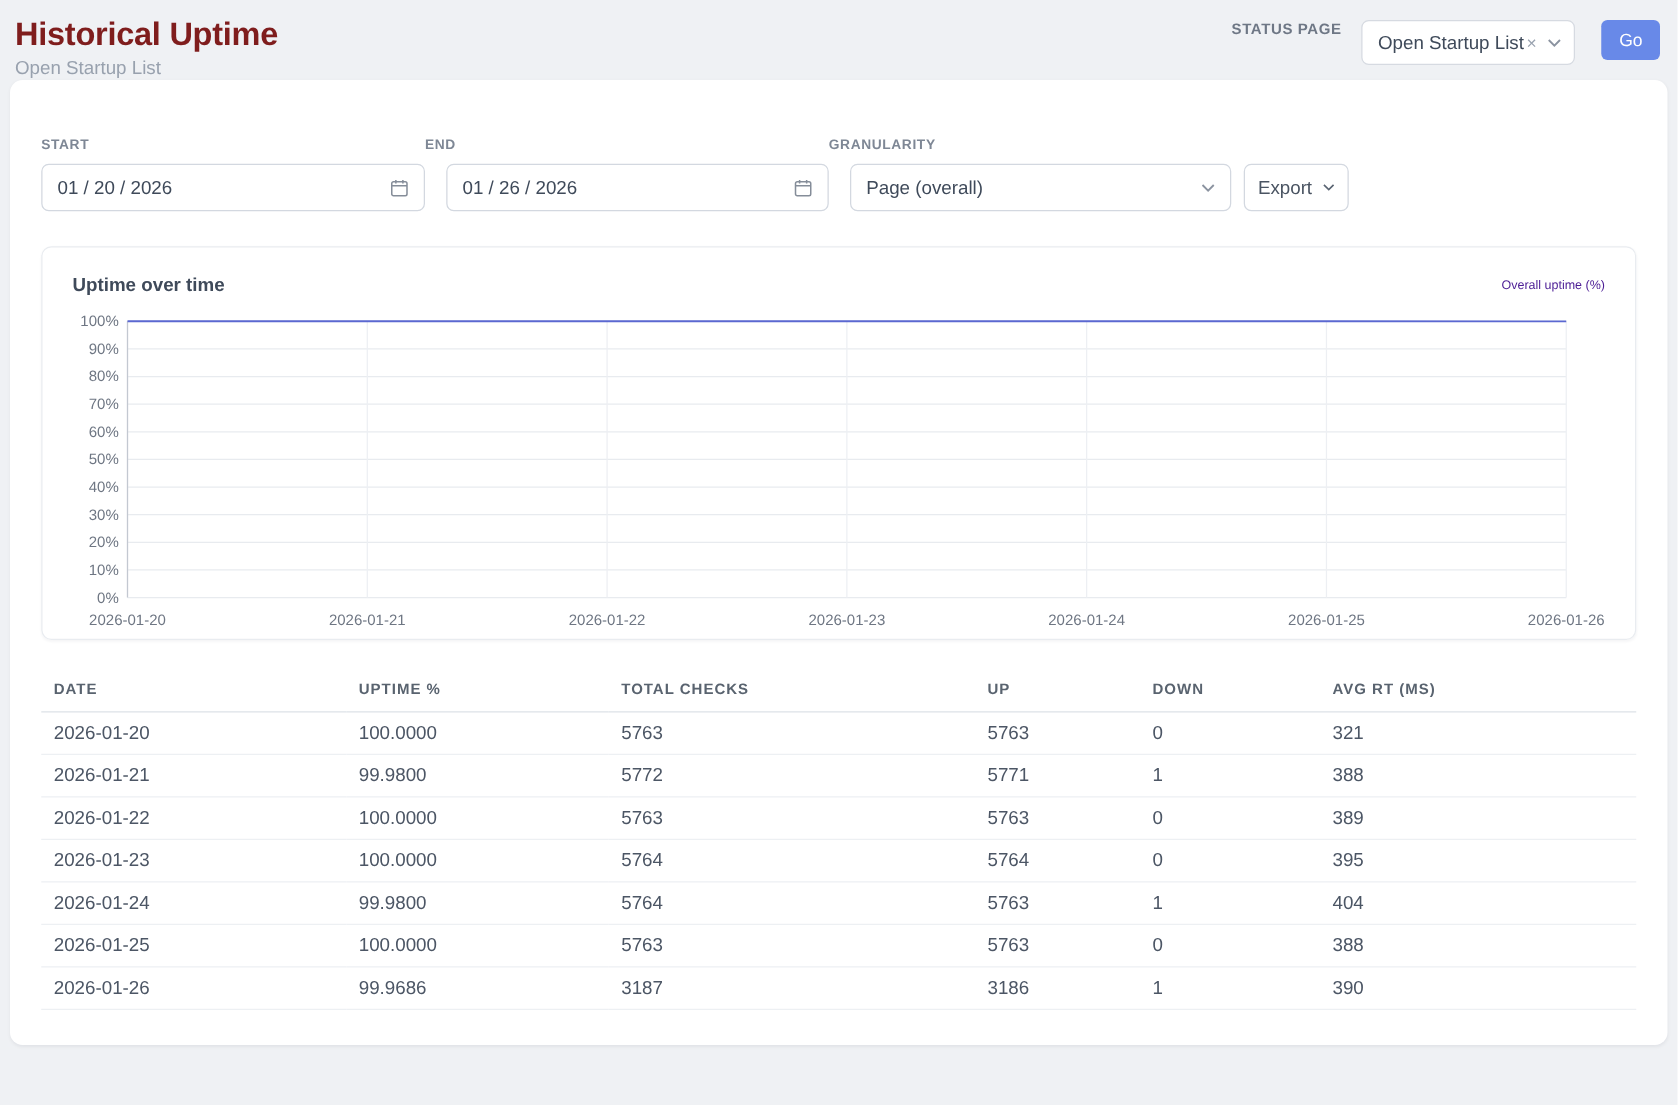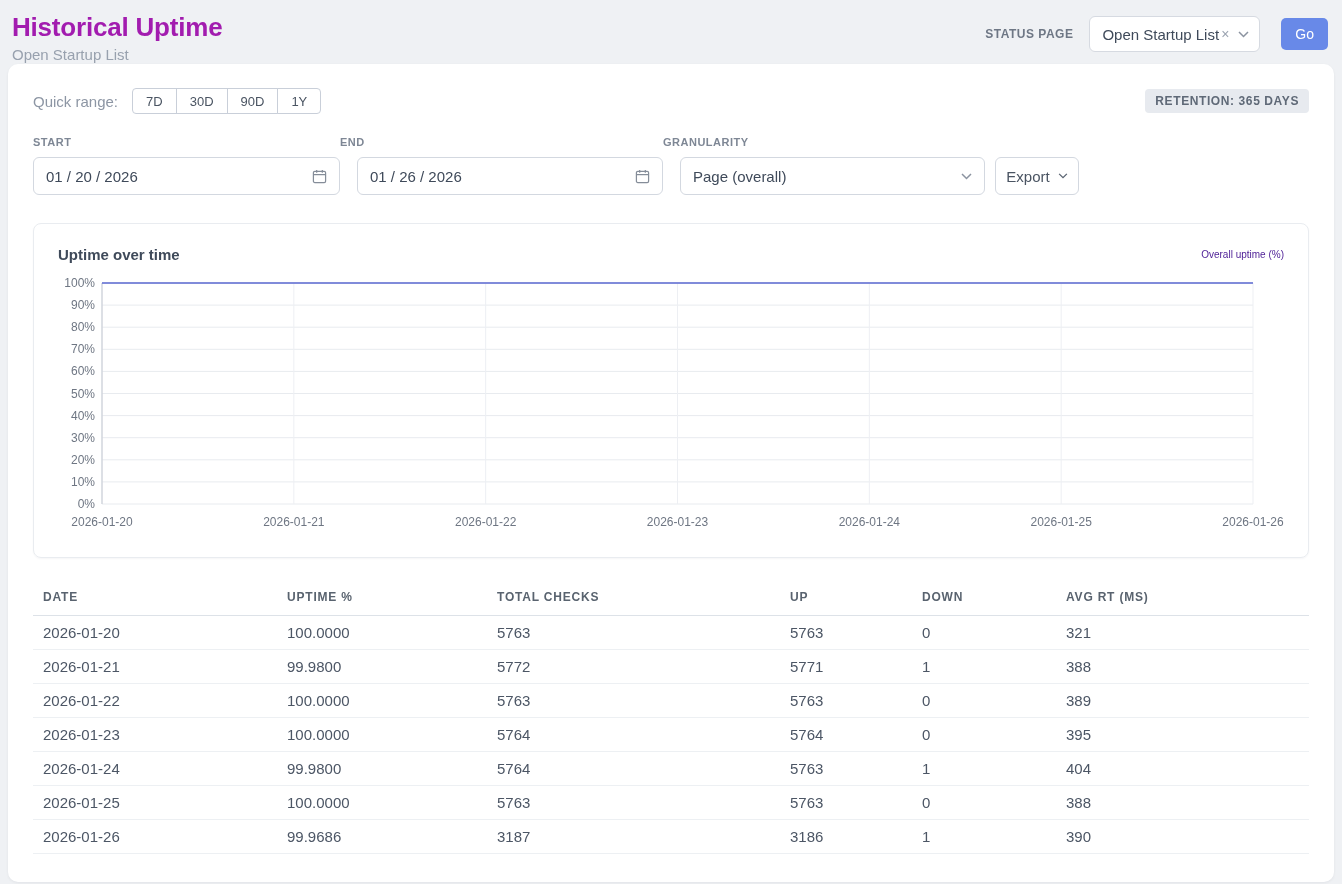--- a/index.html
+++ b/index.html
@@ -11,24 +11,24 @@
     color: #3f4a5a;
     overflow: hidden;
   }
   
   .top-header {
     height: 64px;
     display: flex; justify-content: space-between; align-items: flex-start;
     padding: 12px 14px 0 12px;
   }
   .title-block h1 {
-    margin: 0; font-size: 26px; font-weight: 700; color: #a21caf; letter-spacing: -0.2px;
+    margin: 0; font-size: 26px; font-weight: 700; color: #7f1d1d; letter-spacing: -0.2px;
   }
   .subtitle { margin-top: 3px; font-size: 15px; color: #98a1ae; }
-  .header-right { display: flex; align-items: center; margin-top: 4px; margin-left: 28px; }
+  .header-right { display: flex; align-items: flex-start; margin-top: 4px; margin-left: 28px; }
   .status-label { font-size: 12px; font-weight: 700; letter-spacing: 0.5px; color: #6e7785; }
   .select-box {
     margin-left: 16px; height: 36px; background: #fff;
     border: 1px solid #d6dae1; border-radius: 6px;
     display: inline-flex; align-items: center; padding: 0 10px 0 12px;
     font-size: 15px; color: #3f4a5a; cursor: pointer;
   }
   .clear-x { color: #9aa3b0; font-size: 14px; margin-left: 2px; }
   .select-box svg { margin-left: 9px; }
   .go-btn {
@@ -79,21 +79,21 @@
   .export-btn {
     width: 84px; height: 38px; margin-left: 10px;
     background: #fff; border: 1px solid #d3d8e0; border-radius: 6px;
     color: #4a5462; font-size: 15px; font-family: inherit; cursor: pointer;
     display: flex; align-items: center; justify-content: center; gap: 8px;
   }
   
   .chart-card {
     margin-top: 28px; border: 1px solid #e9ecf0; border-radius: 8px;
     box-shadow: 0 1px 2px rgba(16,24,40,.04);
-    padding: 22px 22px 20px;
+    padding: 22px 22px 0;
   }
   .chart-head { display: flex; justify-content: space-between; align-items: center; margin-bottom: 12px; padding: 0 2px; }
   .chart-title { font-size: 15px; font-weight: 700; color: #3f4a5a; }
   .chart-legend { font-size: 10px; color: #4c1d95; }
   .chart-svg { display: block; }
   .tick { font-size: 12px; fill: #6e7683; font-family: "Liberation Sans", sans-serif; }
   
   .data-table { width: 100%; border-collapse: collapse; margin-top: 24px; }
   .data-table th {
     text-align: left; font-size: 12px; font-weight: 700; letter-spacing: 0.8px;
@@ -122,30 +122,20 @@
         <svg width="11" height="7" viewBox="0 0 11 7" fill="none" stroke="#8b93a0" stroke-width="1.5">
             <polyline points="1,1 5.5,5.5 10,1"></polyline>
           </svg>
       </div>
       <button class="go-btn">Go</button>
     </div>
   </div>
 
   <div class="main-card">
 
-    <div class="quick-row">
-      <span class="muted">Quick range:</span>
-      <div class="qr-group">
-          <button class="qr-btn">7D</button>
-          <button class="qr-btn">30D</button>
-          <button class="qr-btn">90D</button>
-          <button class="qr-btn">1Y</button>
-        </div>
-      <span class="retention-badge">RETENTION: 365 DAYS</span>
-    </div>
 
     <div class="form-row">
       <div class="field">
         <label>START</label>
         <div class="input w-start">
           <span>01 / 20 / 2026</span>
           <svg width="15" height="15" viewBox="0 0 16 16" fill="none" stroke="#858d99" stroke-width="1.3">
               <rect x="1.5" y="2.5" width="13" height="12" rx="1.5"></rect>
               <line x1="1.5" y1="6" x2="14.5" y2="6"></line>
               <line x1="5" y1="1" x2="5" y2="4"></line>

